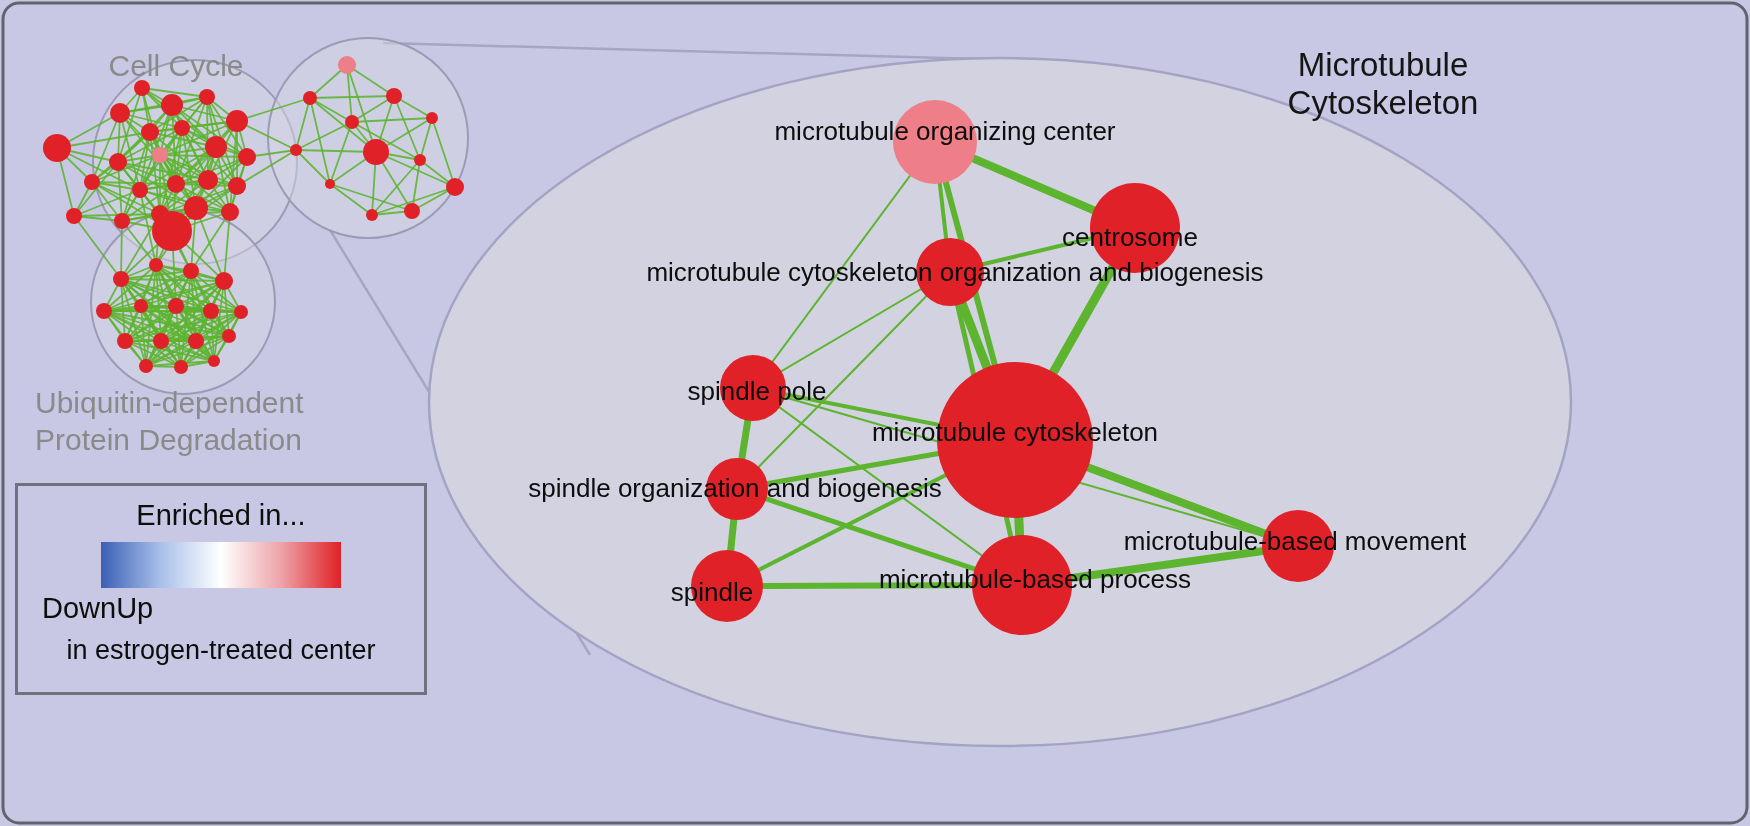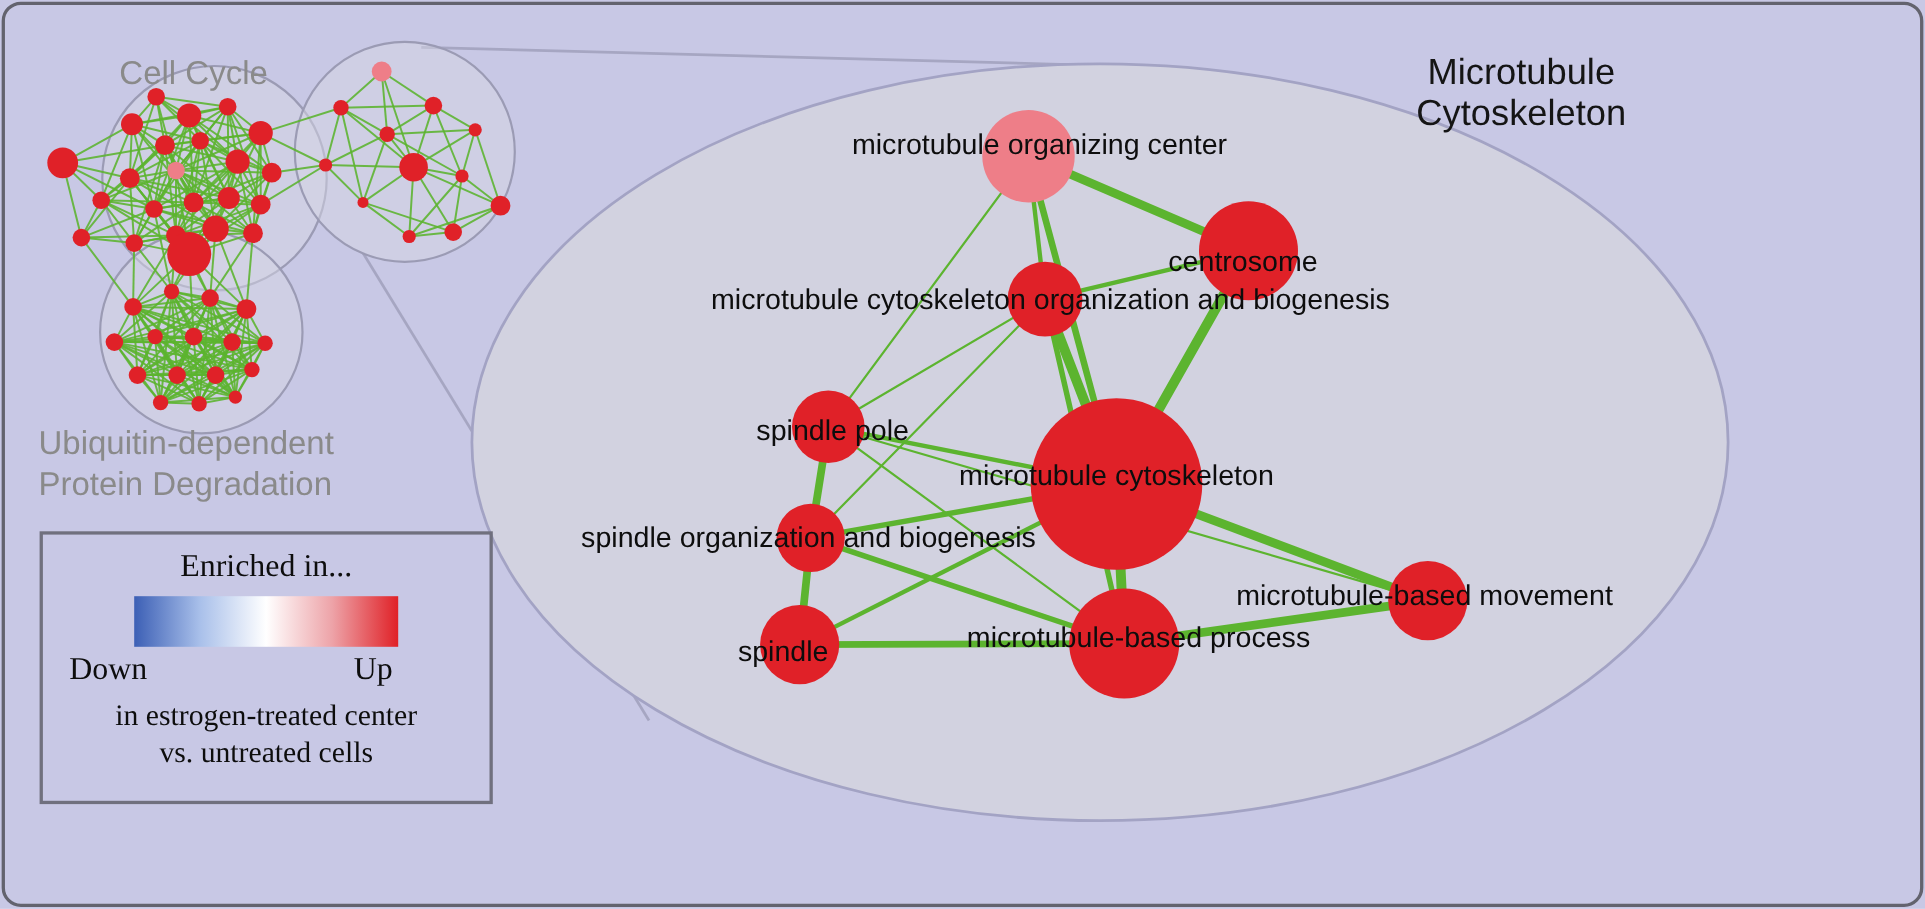--- a/index.html
+++ b/index.html
@@ -12,32 +12,31 @@
   }
   #network-svg{position:absolute;left:0;top:0;}
   svg text{font-family:"Liberation Sans", sans-serif;}
   .cluster-label{font-size:30px;}
   .cluster-label.gray{fill:#8a8a8a;}
   .cluster-label.dark{fill:#151515;}
   .cluster-label.big{font-size:33px;}
   .node-label{font-size:26px;fill:#0d0d0d;}
   #figure-border{fill:none;stroke:#63636e;stroke-width:3;}
   .legend{
-    position:absolute;left:36px;top:483px;
-    width:412px;height:248px;
+    position:absolute;left:15px;top:483px;
+    width:412px;height:212px;
     border:3px solid #70707e;
     box-sizing:border-box;
     text-align:center;
     color:#0d0d0d;
-    font-family:Liberation Serif, serif;
   }
   .legend-title{margin-top:13px;font-size:29px;}
   .legend-bar{width:240px;height:46px;margin:10px auto 0 auto;}
   .legend-updown{
-    display:flex;justify-content:space-between;
+    display:flex;justify-content:flex-start;
     padding:0 88px 0 24px;
     font-size:29px;margin-top:4px;
   }
   .legend-caption{font-size:27px;line-height:34px;}
   .legend-caption.first{margin-top:8px;}
 </style>
 </head>
 <body>
 
 <div id="figure" style="background: rgb(200, 200, 229);">
@@ -496,15 +495,14 @@
   </svg>
 
   <div class="legend">
     <div class="legend-title">Enriched in...</div>
     <div class="legend-bar" id="legend-bar" style="background: linear-gradient(to right, rgb(60, 95, 181), rgb(169, 192, 234), rgb(255, 255, 255), rgb(237, 163, 168), rgb(224, 33, 39));"></div>
     <div class="legend-updown">
       <span>Down</span>
       <span>Up</span>
     </div>
     <div class="legend-caption first">in estrogen-treated center</div>
-    <div class="legend-caption">vs. untreated cells</div>
   </div>
 </div>
 
 </body></html>

